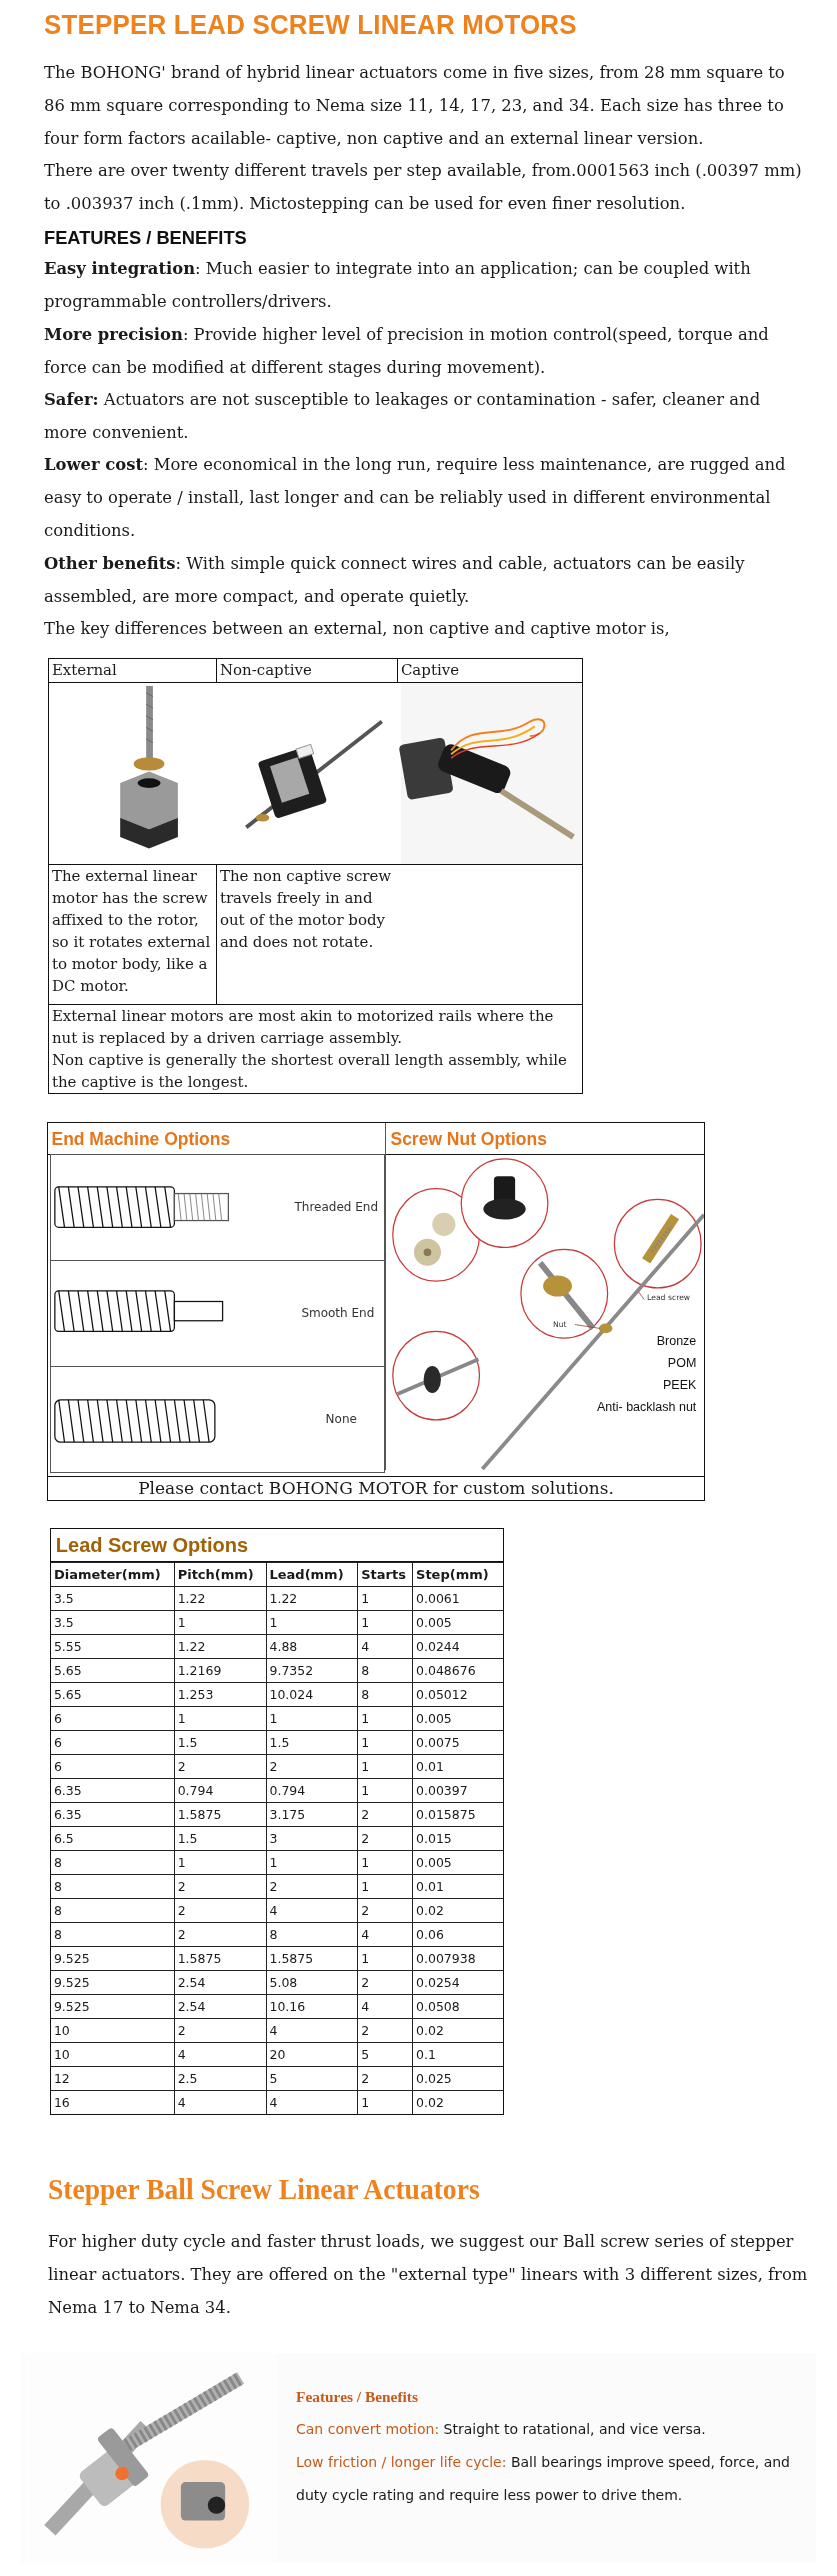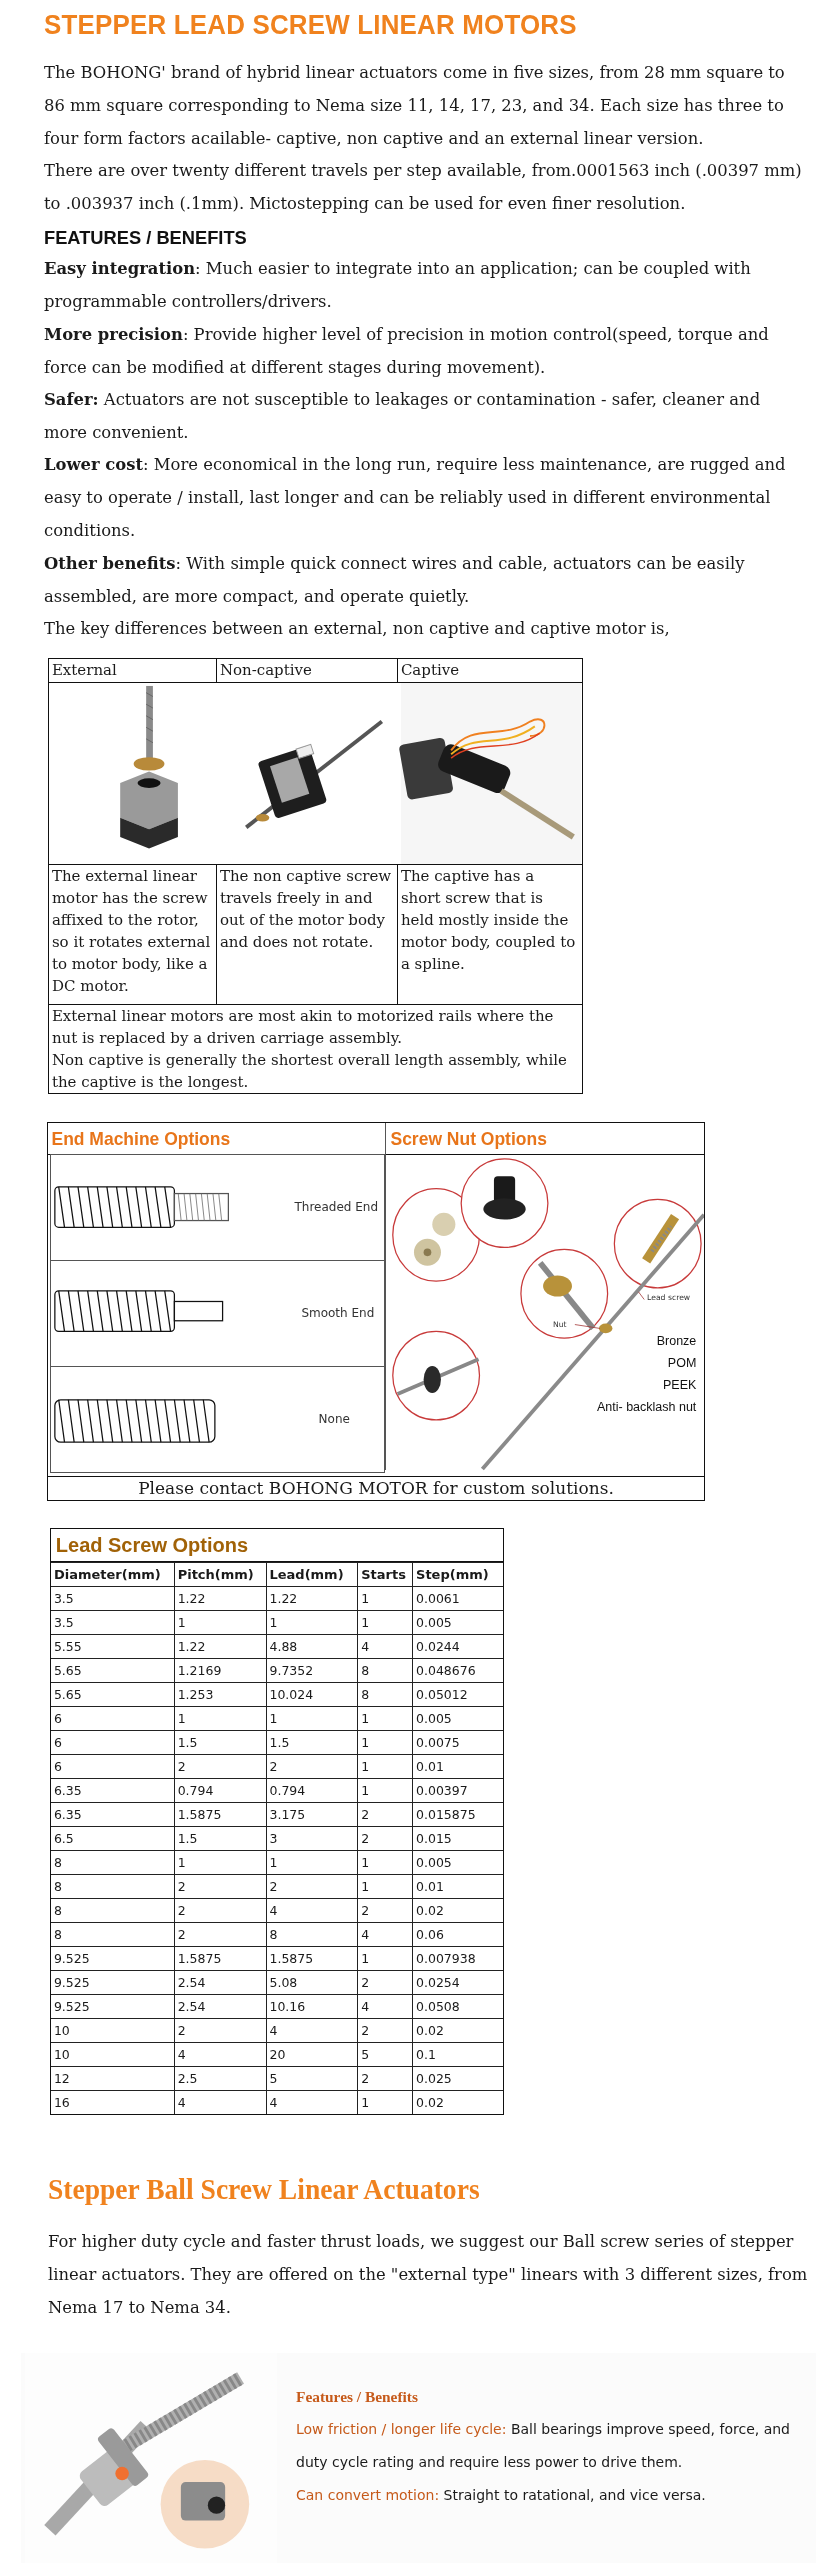--- a/index.html
+++ b/index.html
@@ -110,21 +110,20 @@
         <line x1="470" y1="112" x2="545" y2="160" stroke="#a89a7a" stroke-width="6"></line>
         <path d="M418 70 C440 40, 470 60, 500 40 C520 30, 520 55, 500 55" stroke="#f08020" stroke-width="2" fill="none"></path>
         <path d="M418 74 C445 50, 470 70, 505 45" stroke="#f0b020" stroke-width="2" fill="none"></path>
         <path d="M418 78 C445 56, 480 75, 510 52" stroke="#e04020" stroke-width="1.5" fill="none"></path>
       </g>
     </svg>
   </div>
   <div class="cmp-row cmp-desc">
     <div class="cmp-cell c1">The external linear motor has the screw affixed to the rotor, so it rotates external to motor body, like a DC motor.</div>
     <div class="cmp-cell c2">The non captive screw travels freely in and out of the motor body and does not rotate.</div>
-    <div class="cmp-cell c3">The captive has a short screw that is held mostly inside the motor body, coupled to a spline.</div>
   </div>
   <div class="cmp-foot">
     <div>External linear motors are most akin to motorized rails where the nut is replaced by a driven carriage assembly.</div>
     <div>Non captive is generally the shortest overall length assembly, while the captive is the longest.</div>
   </div>
 </div>
 
 <div class="abs opt">
   <div class="opt-h" style="left:0;">End Machine Options</div>
   <div class="opt-h" style="left:339px;">Screw Nut Options</div>
@@ -153,21 +152,21 @@
       </svg>
       <div class="opt-label" style="right:9.6px;">Smooth End</div>
     </div>
     <div class="opt-cell">
       <svg width="241" height="107" class="abs" style="left:0;top:0" viewBox="0 0 250 111">
         <g stroke="#111" fill="none" stroke-width="1.3">
           <rect x="4" y="34" width="166" height="44" rx="6"></rect>
           <path d="M8 34 L14 78 M18 34 L24 78 M28 34 L34 78 M38 34 L44 78 M48 34 L54 78 M58 34 L64 78 M68 34 L74 78 M78 34 L84 78 M88 34 L94 78 M98 34 L104 78 M108 34 L114 78 M118 34 L124 78 M128 34 L134 78 M138 34 L144 78 M148 34 L154 78 M158 34 L164 78"></path>
         </g>
       </svg>
-      <div class="opt-label" style="right:34px;">None</div>
+      <div class="opt-label" style="right:27px;">None</div>
     </div>
   </div>
 
   <div class="opt-right">
     <svg width="318" height="316" viewBox="0 0 330 328">
       <ellipse cx="52" cy="83" rx="45" ry="48" fill="#fff" stroke="#c83a3a" stroke-width="1.3"></ellipse>
       <circle cx="60" cy="72" r="12" fill="#d9cfb0"></circle>
         <circle cx="43" cy="101" r="14" fill="#cfc4a0"></circle>
         <circle cx="43" cy="101" r="4" fill="#8a7a50"></circle>
       <ellipse cx="123" cy="50" rx="45" ry="46" fill="#fff" stroke="#c83a3a" stroke-width="1.3"></ellipse>
@@ -382,17 +381,17 @@
     <line x1="110" y1="96" x2="228" y2="26" stroke="#888" stroke-width="14" stroke-dasharray="3 3"></line>
     <rect x="66" y="104" width="58" height="44" rx="6" fill="#bcbcbc" transform="rotate(-38 95 126)"></rect>
     <rect x="96" y="76" width="20" height="64" rx="4" fill="#9a9a9a" transform="rotate(-38 106 108)"></rect>
     <circle cx="105" cy="125" r="7" fill="#f07030"></circle>
     <circle cx="191" cy="157" r="46" fill="#f6dcc6"></circle>
     <rect x="166" y="134" width="46" height="40" rx="5" fill="#8c8c8c"></rect>
     <circle cx="203" cy="158" r="9" fill="#222"></circle>
   </svg>
   <div class="abs ball-feat" style="left:275px;top:27px;">
     <div class="hd">Features / Benefits</div>
+    <div><span class="k">Can convert motion:</span><span> Straight to ratational, and vice versa.</span></div>
     <div><span class="k">Low friction / longer life cycle:</span><span> Ball bearings improve speed, force, and duty cycle rating and require less power to drive them.</span></div>
-    <div><span class="k">Can convert motion:</span><span> Straight to ratational, and vice versa.</span></div>
   </div>
 </div>
 
 
 </body></html>

